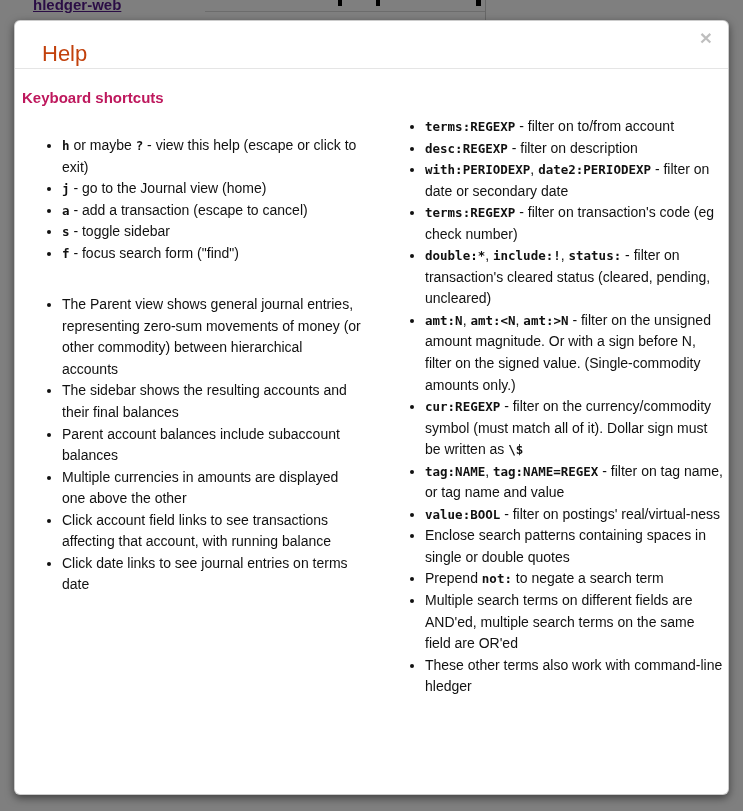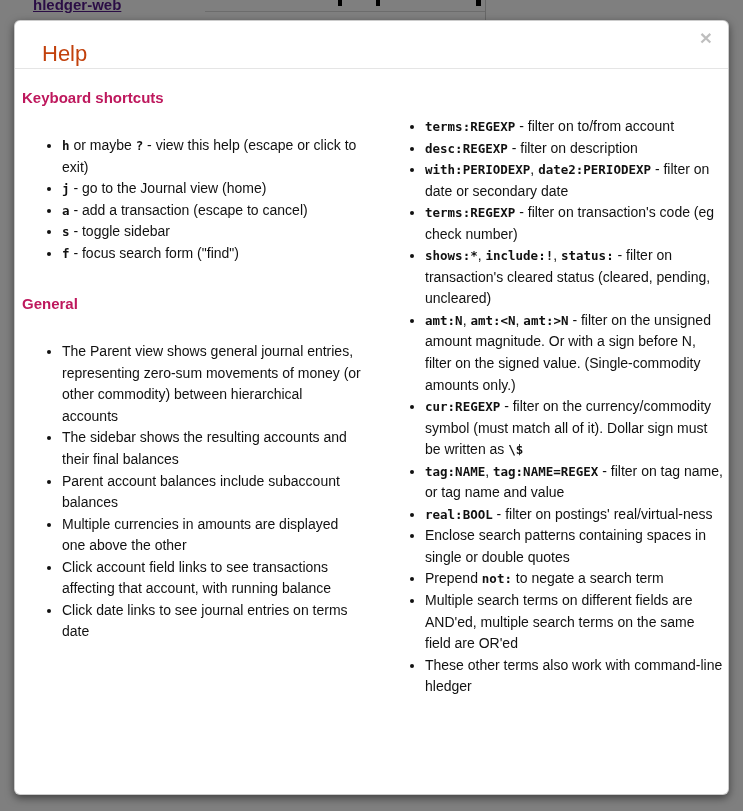--- a/index.html
+++ b/index.html
@@ -78,41 +78,40 @@
   <div class="modal-body">
     <div class="col-left">
         <h2 class="section-heading">Keyboard shortcuts</h2>
         <ul class="help-list">
           <li><code>h</code> or maybe <code>?</code> - view this help (escape or click to exit)</li>
           <li><code>j</code> - go to the Journal view (home)</li>
           <li><code>a</code> - add a transaction (escape to cancel)</li>
           <li><code>s</code> - toggle sidebar</li>
           <li><code>f</code> - focus search form ("find")</li>
         </ul>
-        <h2 class="section-heading">General</h2>
         <ul class="help-list">
           <li>The Parent view shows general journal entries, representing zero-sum movements of money (or other commodity) between hierarchical accounts</li>
           <li>The sidebar shows the resulting accounts and their final balances</li>
           <li>Parent account balances include subaccount balances</li>
           <li>Multiple currencies in amounts are displayed one above the other</li>
           <li>Click account field links to see transactions affecting that account, with running balance</li>
           <li>Click date links to see journal entries on terms date</li>
         </ul>
       </div>
     <div class="col-right">
         <ul class="help-list">
           <li><code>terms:REGEXP</code> - filter on to/from account</li>
           <li><code>desc:REGEXP</code> - filter on description</li>
           <li><code>with:PERIODEXP</code>, <code>date2:PERIODEXP</code> - filter on date or secondary date</li>
           <li><code>terms:REGEXP</code> - filter on transaction's code (eg check number)</li>
-          <li><code>shows:*</code>, <code>include:!</code>, <code>status:</code> - filter on transaction's cleared status (cleared, pending, uncleared)</li>
+          <li><code>double:*</code>, <code>include:!</code>, <code>status:</code> - filter on transaction's cleared status (cleared, pending, uncleared)</li>
           <li><code>amt:N</code>, <code>amt:&lt;N</code>, <code>amt:&gt;N</code> - filter on the unsigned amount magnitude. Or with a sign before N, filter on the signed value. (Single-commodity amounts only.)</li>
           <li><code>cur:REGEXP</code> - filter on the currency/commodity symbol (must match all of it). Dollar sign must be written as <code>\$</code></li>
           <li><code>tag:NAME</code>, <code>tag:NAME=REGEX</code> - filter on tag name, or tag name and value</li>
-          <li><code>real:BOOL</code> - filter on postings' real/virtual-ness</li>
+          <li><code>value:BOOL</code> - filter on postings' real/virtual-ness</li>
           <li>Enclose search patterns containing spaces in single or double quotes</li>
           <li>Prepend <code>not:</code> to negate a search term</li>
           <li>Multiple search terms on different fields are AND'ed, multiple search terms on the same field are OR'ed</li>
           <li>These other terms also work with command-line hledger</li>
         </ul>
       </div>
   </div>
 </div>
 
 </body></html>

